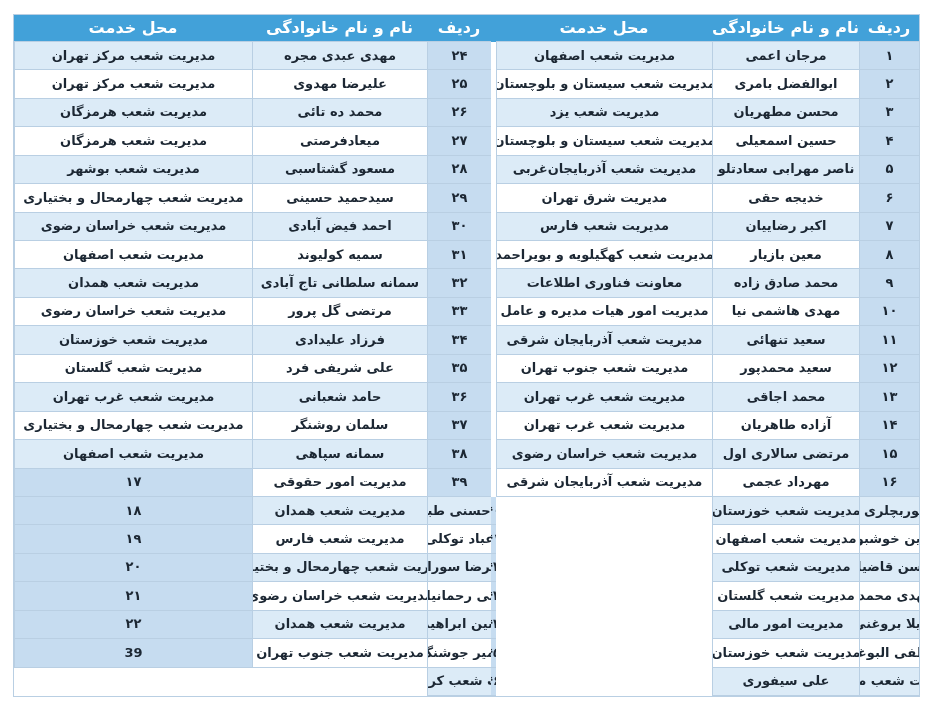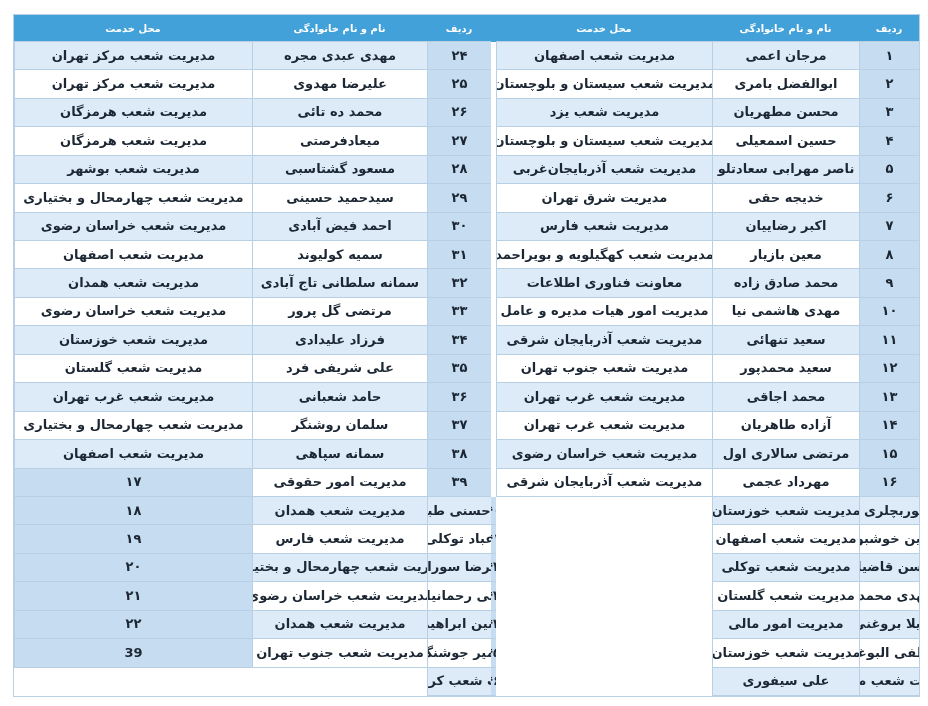--- a/index.html
+++ b/index.html
@@ -39,21 +39,21 @@
     border-inline-end: 1px solid var(--border, #b9cfe3);
     border-bottom: 1px solid var(--border, #b9cfe3);
     white-space: nowrap;
     overflow: hidden;
     box-sizing: border-box;
     padding: 0 3px;
   }
   .h {
     background: var(--header-bg, #42a1d9);
     color: var(--header-text, #ffffff);
-    font-size: 10px;
+    font-size: 16px;
     border-inline-end: none;
   }
   .idx  { background: var(--index-bg, #c6dcf0); }
   .band { background: var(--band-bg, #dcebf7); }
   .plain{ background: #ffffff; }
   .gap {
     border: none;
     background: #ffffff;
     padding: 0;
   }

